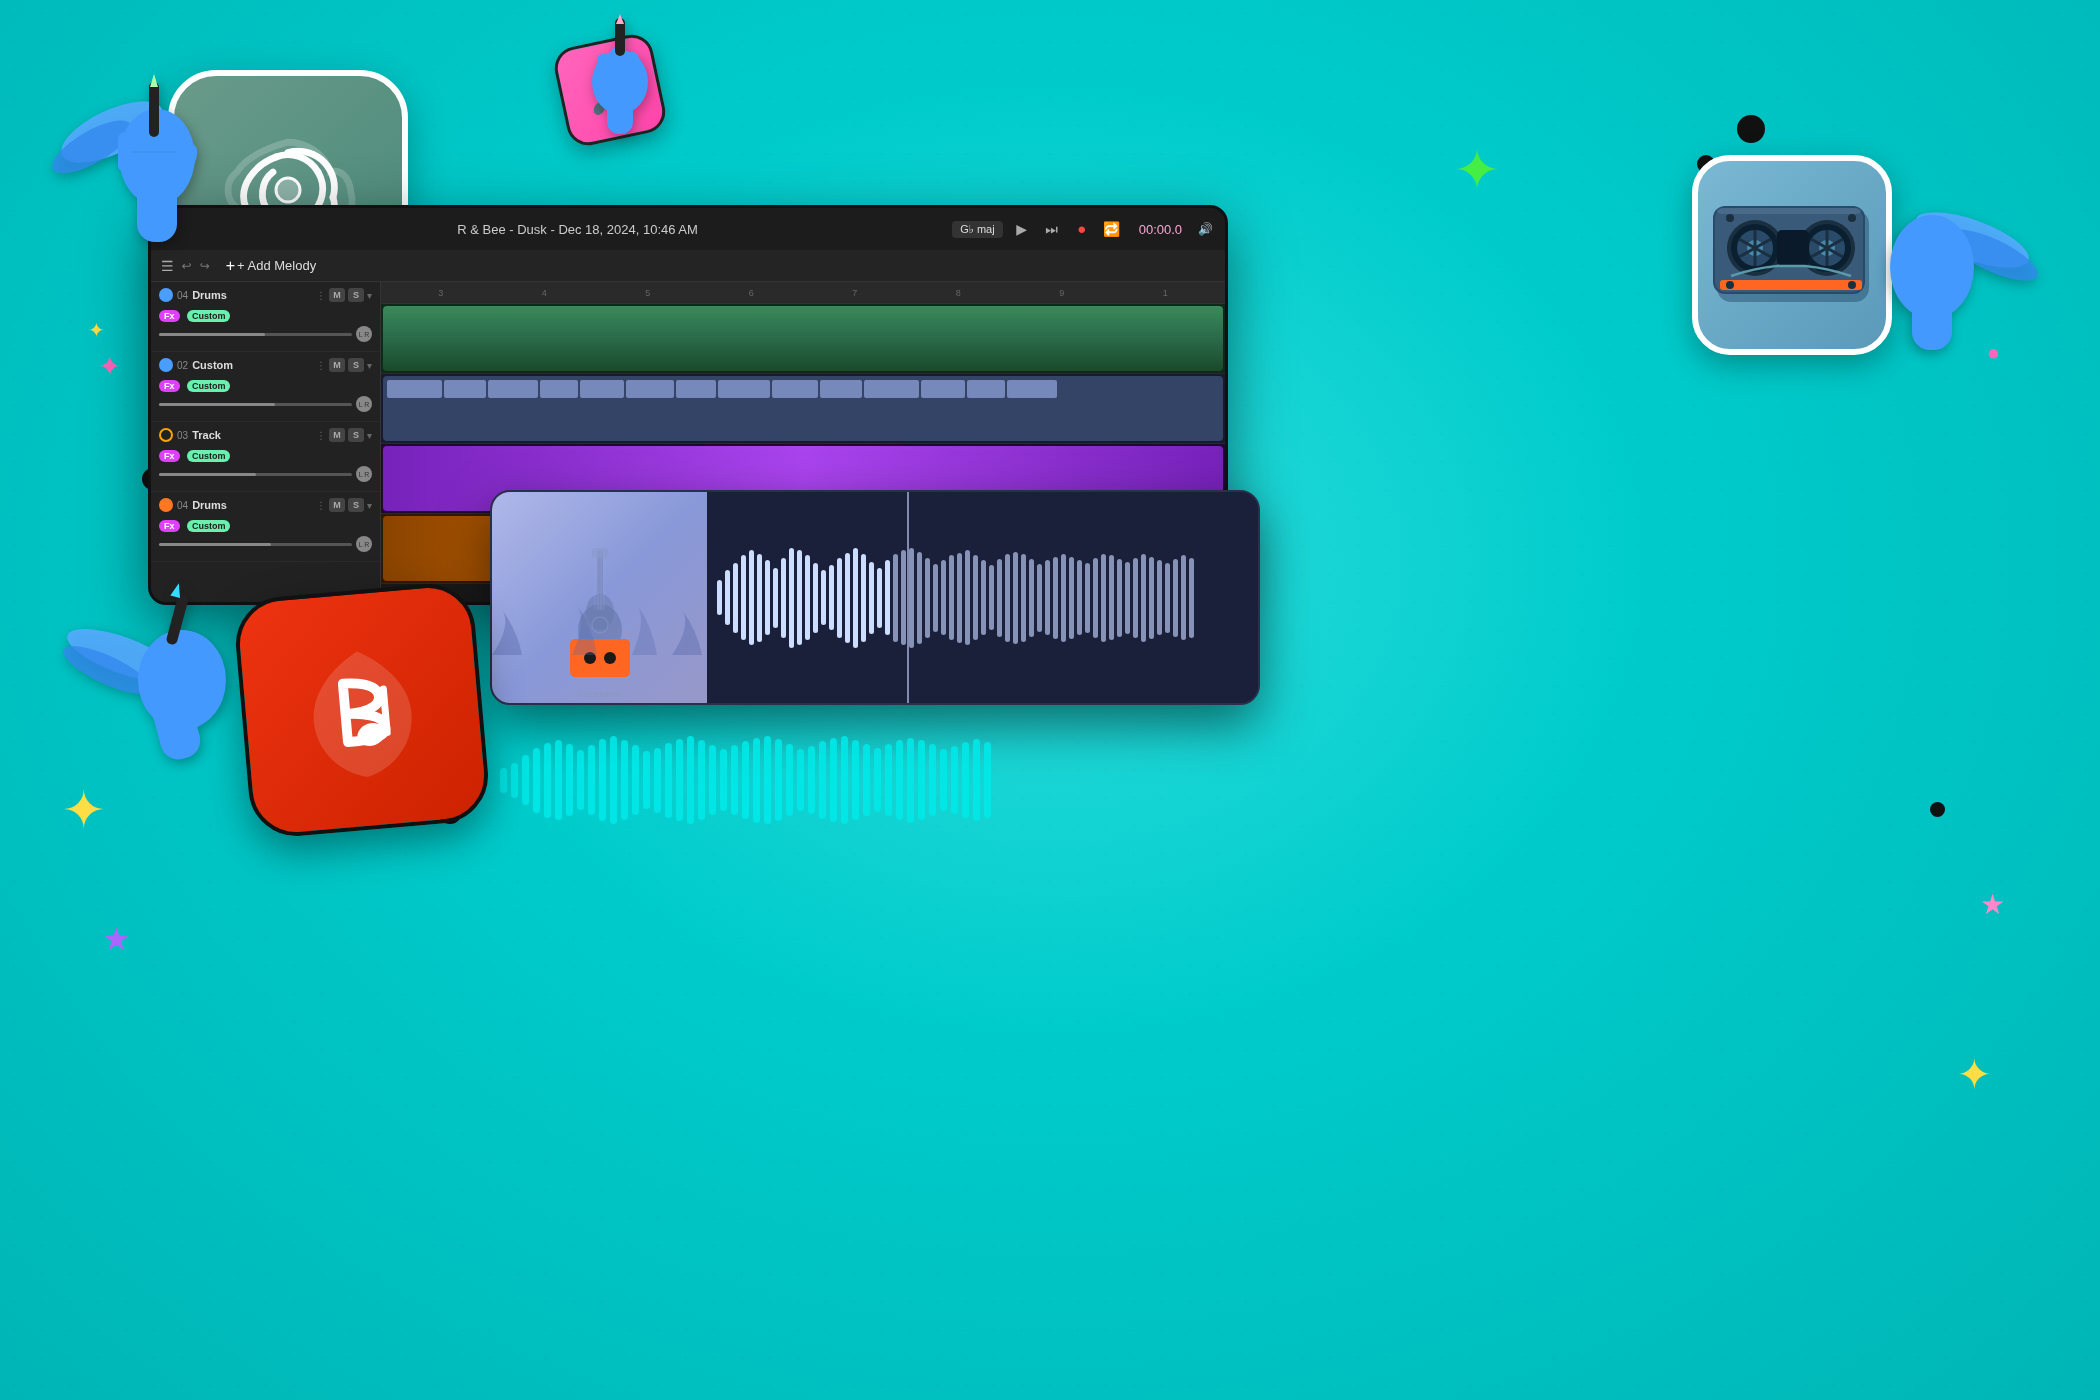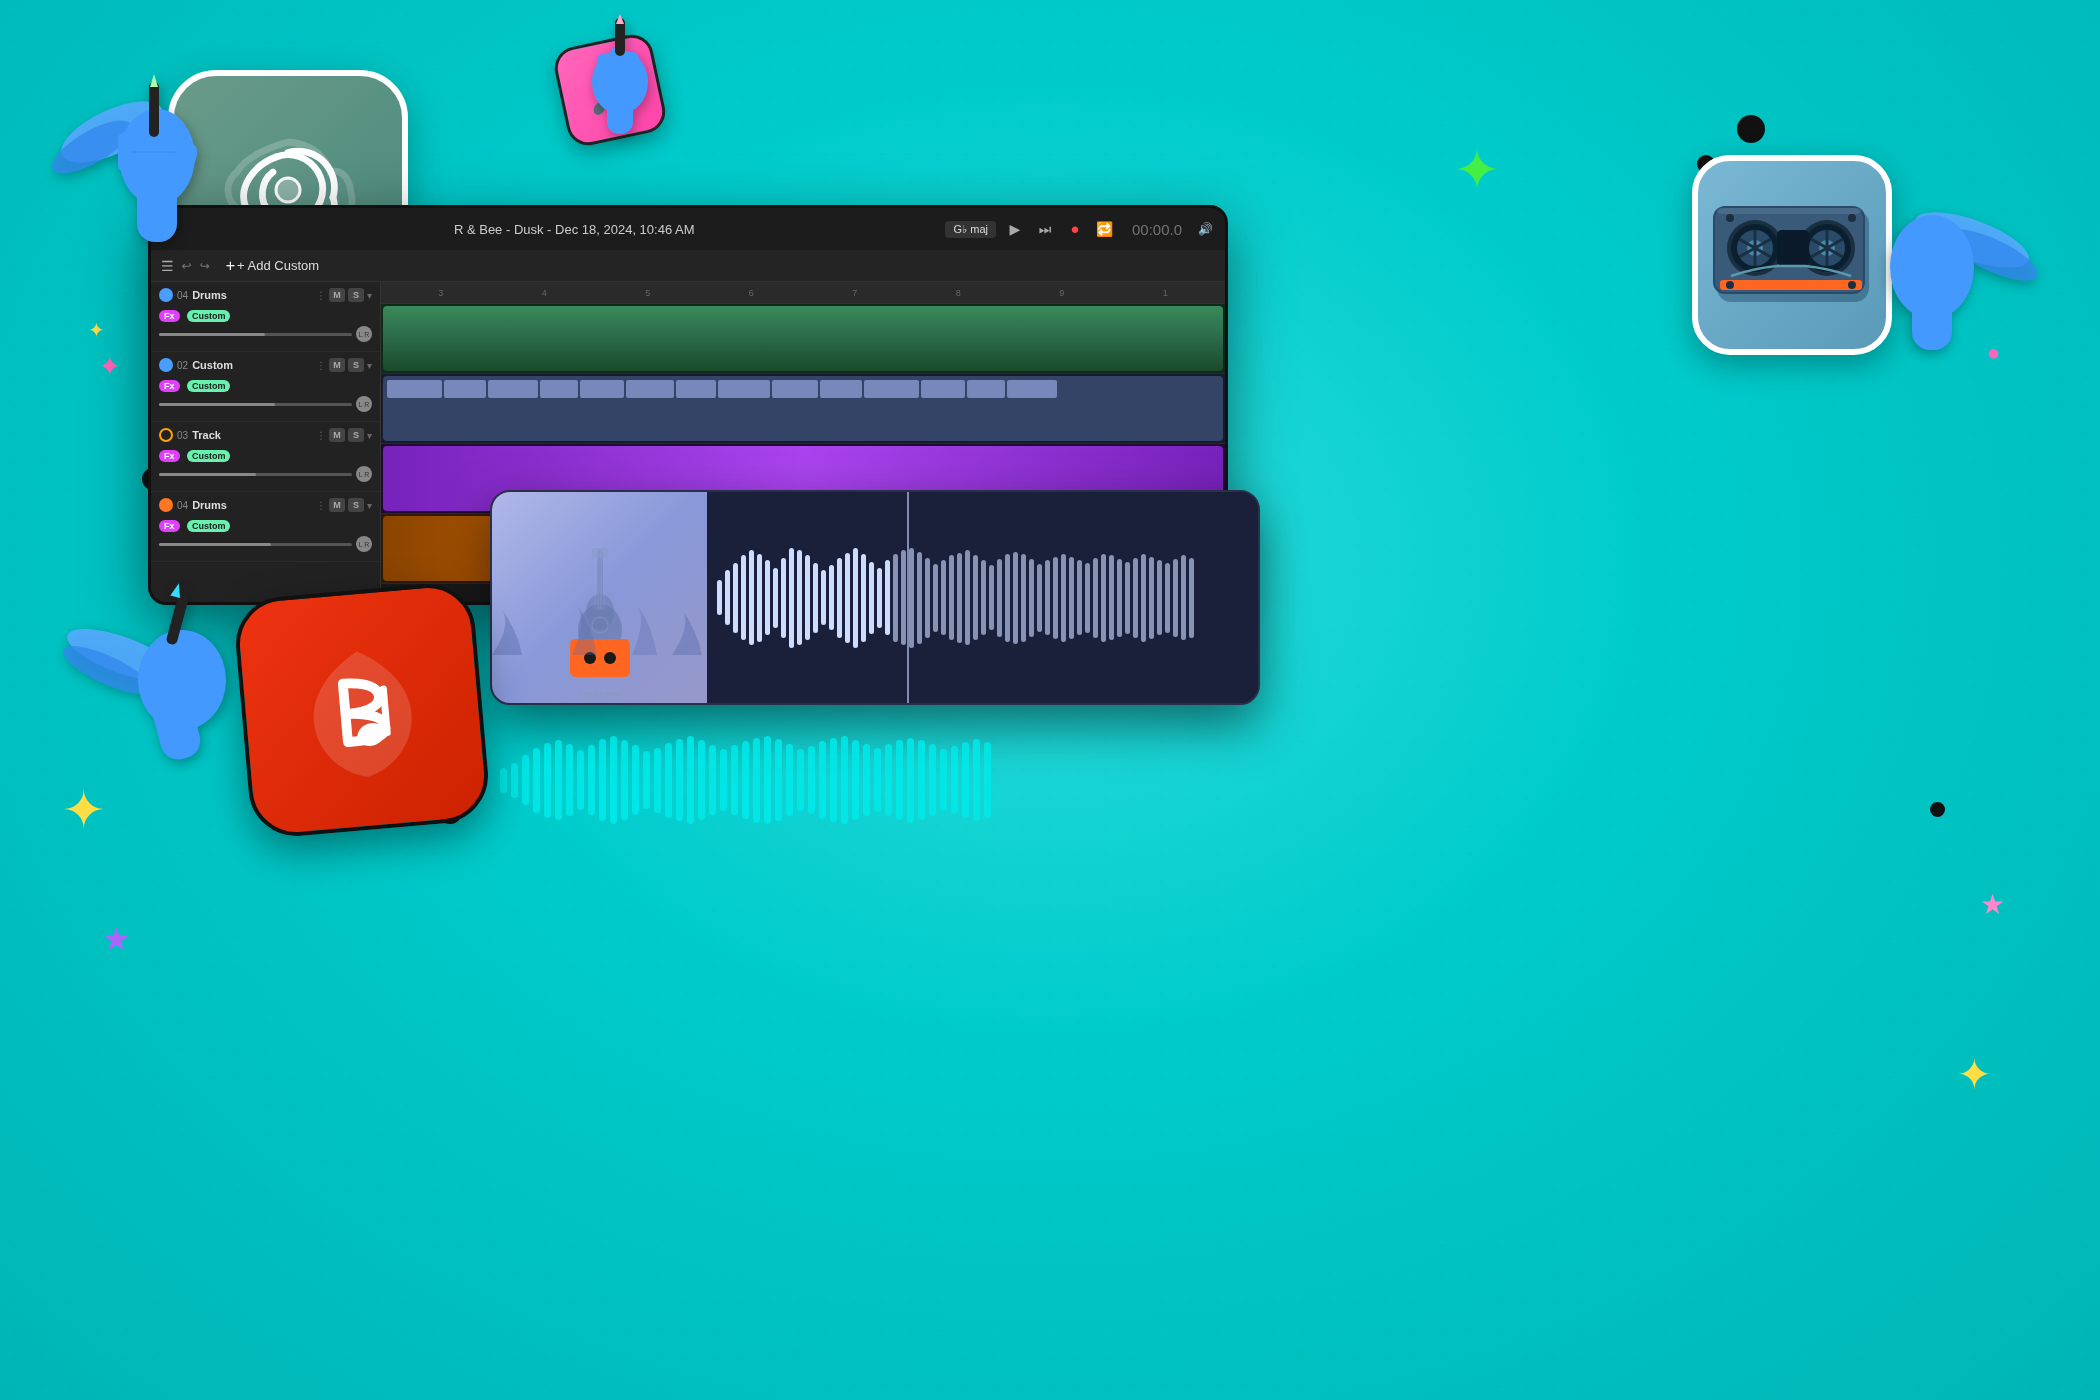--- a/index.html
+++ b/index.html
@@ -82,22 +82,22 @@
       height: 22px;
       display: flex;
       align-items: center;
       justify-content: center;
       color: #aaa;
       font-size: 14px;
       cursor: pointer;
     }
     .transport-btn.record { color: #ff4444; }
     .time-display {
-      color: #737373;
-      font-size: 15px;
+      color: #f9a8d4;
+      font-size: 13px;
       font-variant-numeric: tabular-nums;
       margin: 4px 8px;
     }
     .volume-icon { color: #999; font-size: 12px; }
 
     
     .daw-toolbar {
       background: #242424;
       height: 32px;
       display: flex;
@@ -709,21 +709,21 @@
         <div class="volume-icon">🔊</div>
       </div>
     </div>
 
     <div class="daw-toolbar">
       <span class="hamburger">☰</span>
       <span class="undo-redo">↩</span>
       <span class="undo-redo">↪</span>
       <div class="add-track-btn">
         <span class="add-track-plus">+</span>
-        <span style="margin-left:-2px;">+ Add Custom</span>
+        <span style="margin-left:-2px;">+ Add Melody</span>
       </div>
     </div>
 
     <div class="daw-body">
 
       <div class="track-list">
 
         <div class="track-item">
           <div class="track-row1">
             <div class="track-icon melody"></div>

